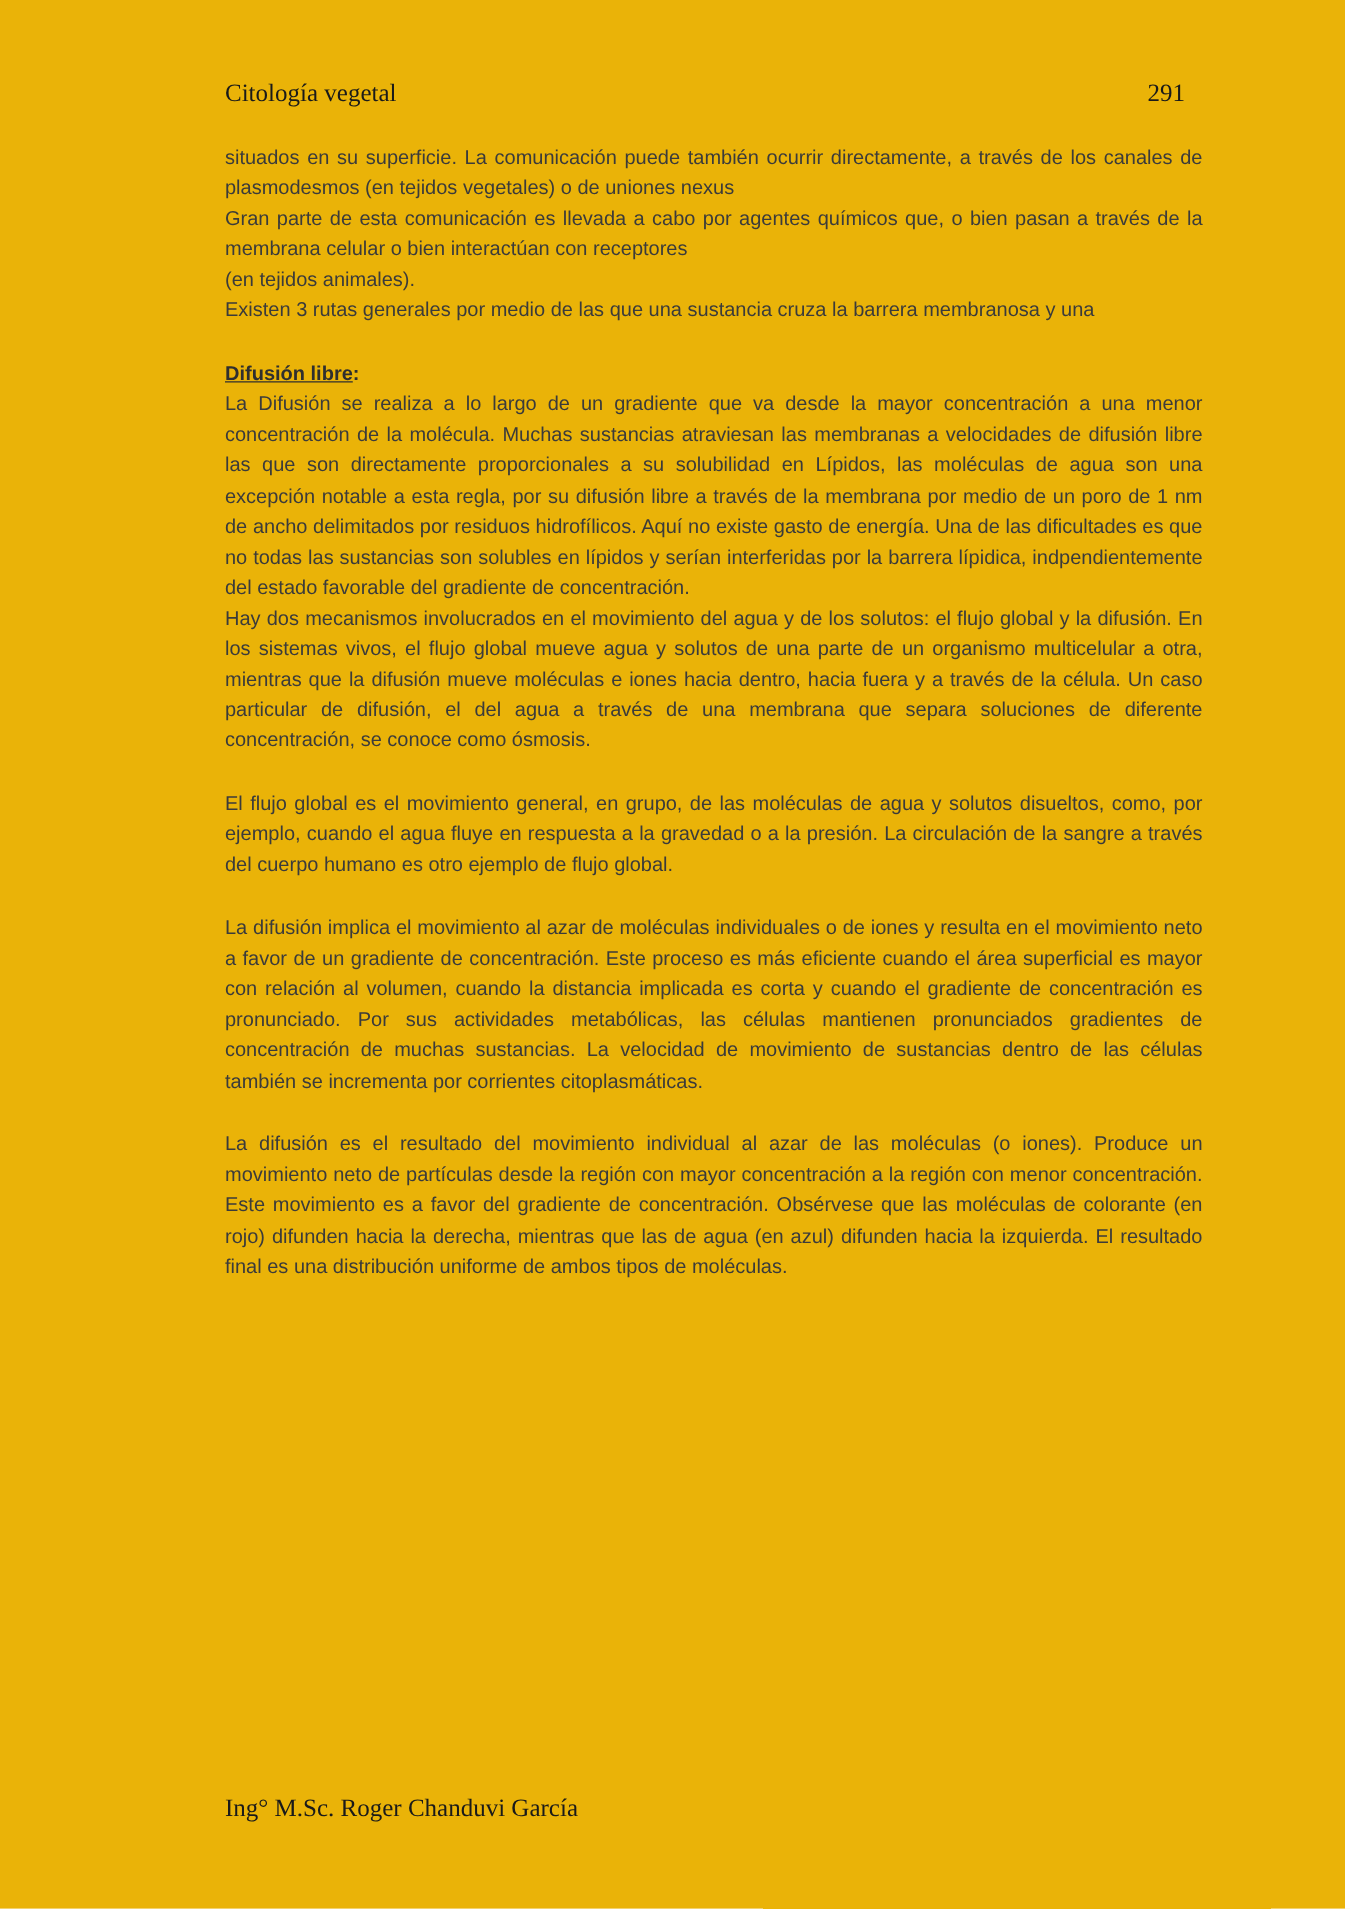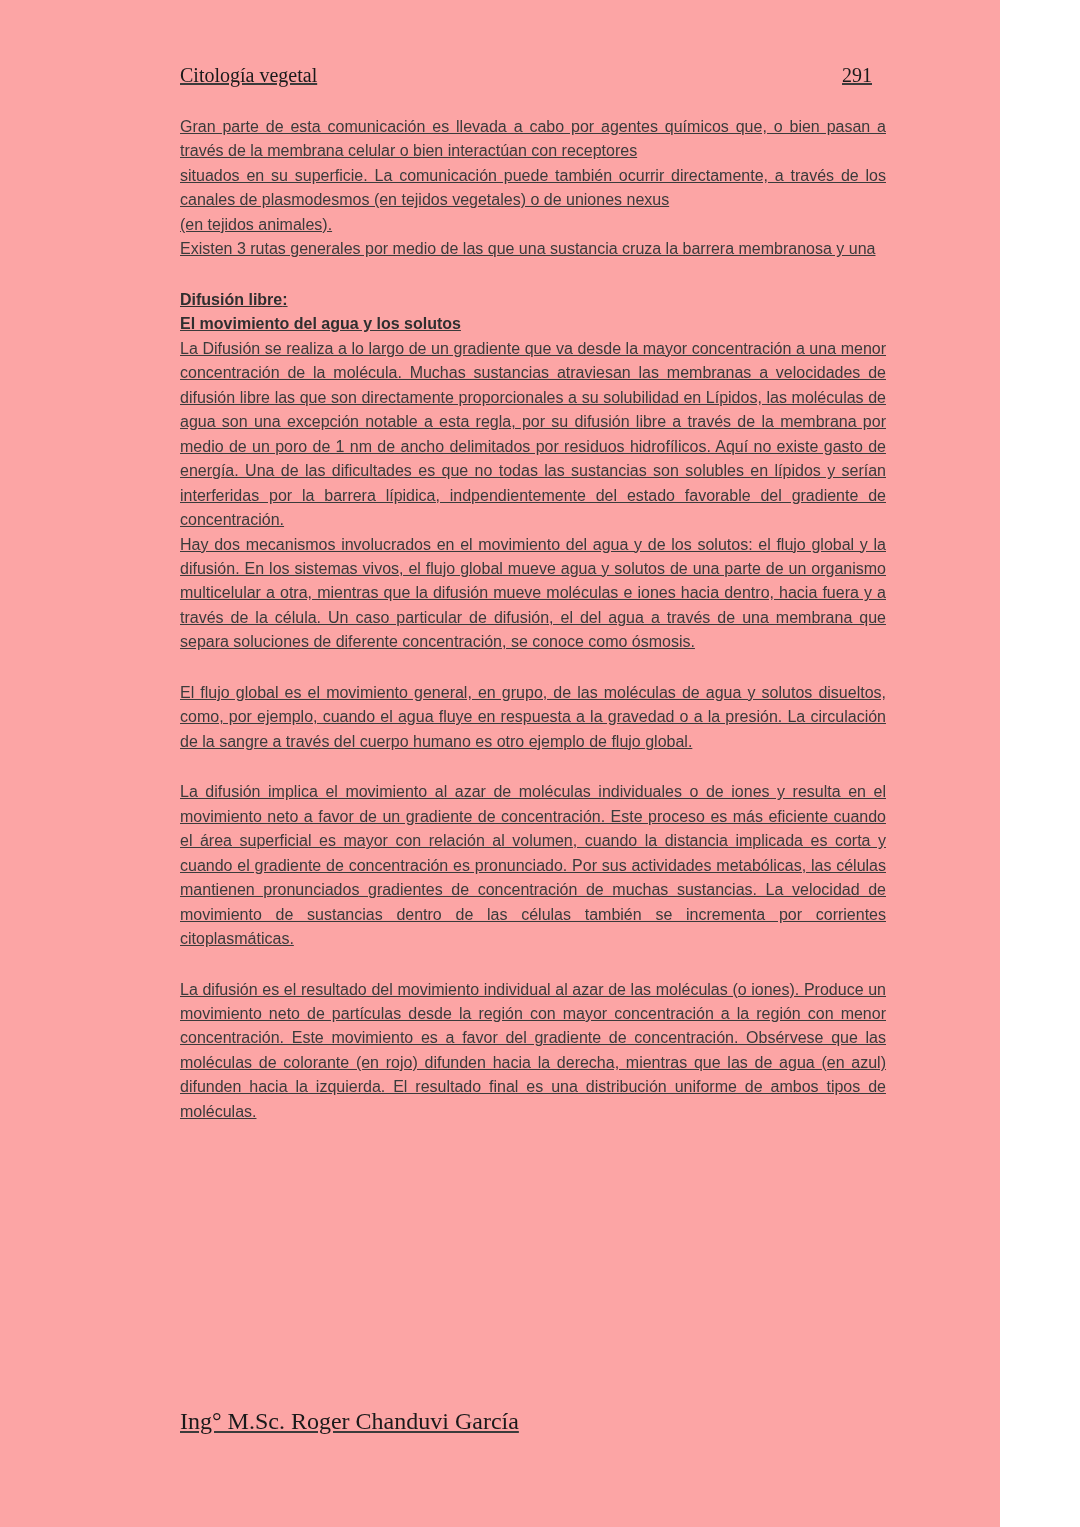--- a/index.html
+++ b/index.html
@@ -3,29 +3,28 @@
 <meta charset="utf-8">
 <style>
   * { box-sizing: border-box; }
   html, body {
     margin: 0;
     padding: 0;
     background: #ffffff;
   }
   .page {
     position: relative;
-    width: 1000px;
+    width: 1076px;
     height: 1527px;
-    background: #fca5a5;
+    background: #eab308;
     display: flex;
     flex-direction: column;
     padding: 64px 114px 0 180px;
     font-family: "Liberation Sans", sans-serif;
     color: #3b3b3b;
-    text-decoration: underline;
   }
   .page-header {
     display: flex;
     justify-content: space-between;
     align-items: baseline;
     font-family: "Liberation Serif", serif;
     font-size: 20px;
     color: #1a1a1a;
     margin-bottom: 28px;
   }
@@ -58,46 +57,45 @@
   }
   .section-subheading {
     margin: 0;
     font-size: 16px;
     font-weight: bold;
     color: #2f2f2f;
     line-height: 1.53;
   }
   .page-footer {
     margin-top: auto;
-    padding-bottom: 92px;
+    padding-bottom: 68px;
     font-family: "Liberation Serif", serif;
-    font-size: 24px;
+    font-size: 20px;
     color: #1a1a1a;
   }
 </style>
 </head>
 <body>
 
 <div class="page">
 
   <div class="page-header">
     <span class="doc-title">Citología vegetal</span>
     <span class="page-number">291</span>
   </div>
 
   <div class="body-text">
 
+    <p class="para">situados en su superficie. La comunicación puede también ocurrir directamente, a través de los canales de plasmodesmos (en tejidos vegetales) o de uniones nexus</p>
     <p class="para">Gran parte de esta comunicación es llevada a cabo por agentes químicos que, o bien pasan a través de la membrana celular o bien interactúan con receptores</p>
-    <p class="para">situados en su superficie. La comunicación puede también ocurrir directamente, a través de los canales de plasmodesmos (en tejidos vegetales) o de uniones nexus</p>
     <p class="para">(en tejidos animales).</p>
     <p class="para">Existen 3 rutas generales por medio de las que una sustancia cruza la barrera membranosa y una</p>
 
     <h2 class="section-heading"><span class="underlined">Difusión libre</span><span>:</span></h2>
 
-    <h3 class="section-subheading">El movimiento del agua y los solutos</h3>
 
     <p class="para">La Difusión se realiza a lo largo de un gradiente que va desde la mayor concentración a una menor concentración de la molécula. Muchas sustancias atraviesan las membranas a velocidades de difusión libre las que son directamente proporcionales a su solubilidad en Lípidos, las moléculas de agua son una excepción notable a esta regla, por su difusión libre a través de la membrana por medio de un poro de 1 nm de ancho delimitados por residuos hidrofílicos. Aquí no existe gasto de energía. Una de las dificultades es que no todas las sustancias son solubles en lípidos y serían interferidas por la barrera lípidica, indpendientemente del estado favorable del gradiente de concentración.</p>
     <p class="para">Hay dos mecanismos involucrados en el movimiento del agua y de los solutos: el flujo global y la difusión. En los sistemas vivos, el flujo global mueve agua y solutos de una parte de un organismo multicelular a otra, mientras que la difusión mueve moléculas e iones hacia dentro, hacia fuera y a través de la célula. Un caso particular de difusión, el  del agua a través de una membrana que separa soluciones de diferente concentración, se conoce como ósmosis.</p>
     <p class="para gap-before">El flujo global es el movimiento general, en grupo, de las moléculas de agua y solutos disueltos, como, por ejemplo, cuando el agua fluye en respuesta a la gravedad o a la presión. La circulación de la sangre a través del cuerpo humano es otro ejemplo de flujo global.</p>
     <p class="para gap-before">La difusión implica el movimiento al azar de moléculas individuales o de iones y resulta en el movimiento neto a favor de un gradiente de concentración. Este proceso es más eficiente cuando el área superficial es mayor con relación al volumen, cuando la distancia implicada es corta y cuando el gradiente de concentración es pronunciado. Por sus actividades metabólicas, las células mantienen pronunciados gradientes de concentración de muchas sustancias. La velocidad de movimiento de sustancias dentro de las células también se incrementa por corrientes citoplasmáticas.</p>
     <p class="para gap-before">La difusión es el resultado del movimiento individual al azar de las moléculas (o iones). Produce un movimiento neto de partículas desde la región con mayor concentración a la región con menor concentración. Este movimiento es a favor del gradiente de concentración. Obsérvese que las moléculas de colorante (en rojo) difunden hacia la derecha, mientras que las de agua (en azul) difunden hacia la izquierda. El resultado final es una distribución uniforme de ambos tipos de moléculas.</p>
 
   </div>
 
   <div class="page-footer">

